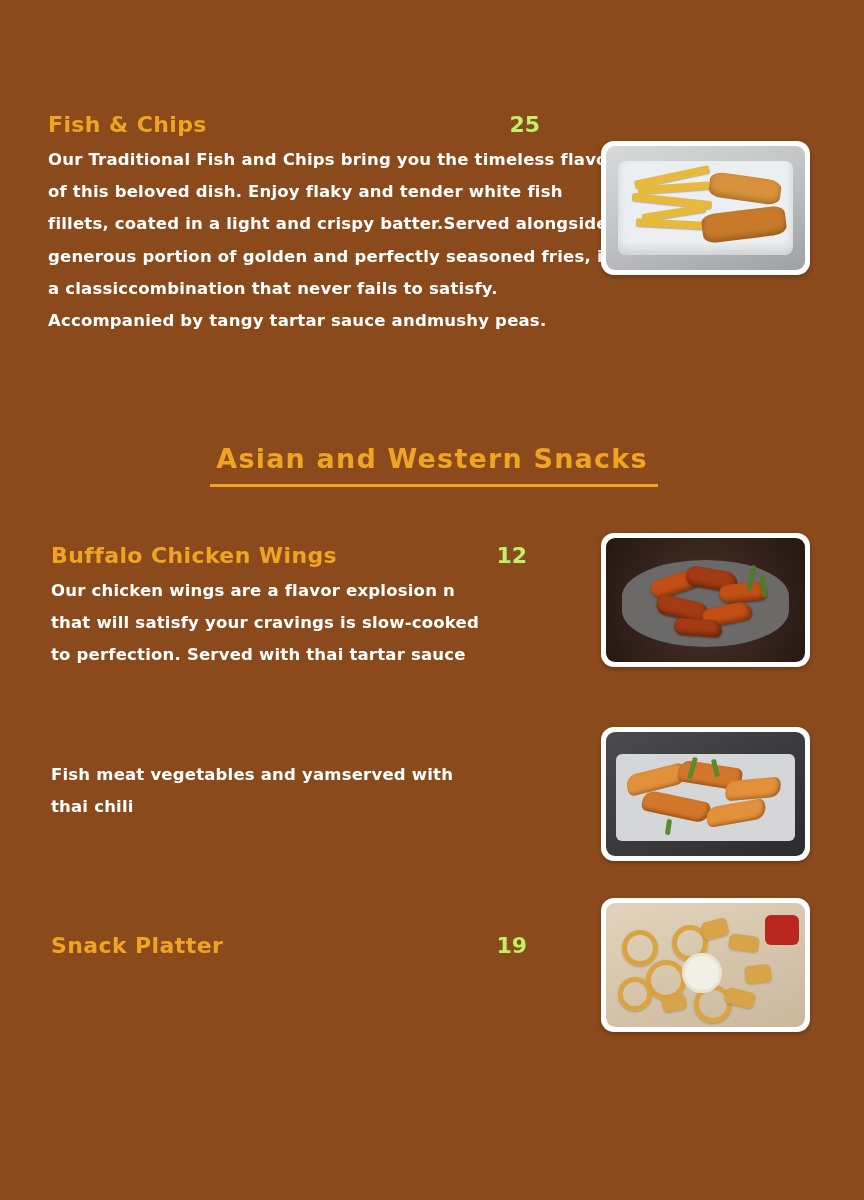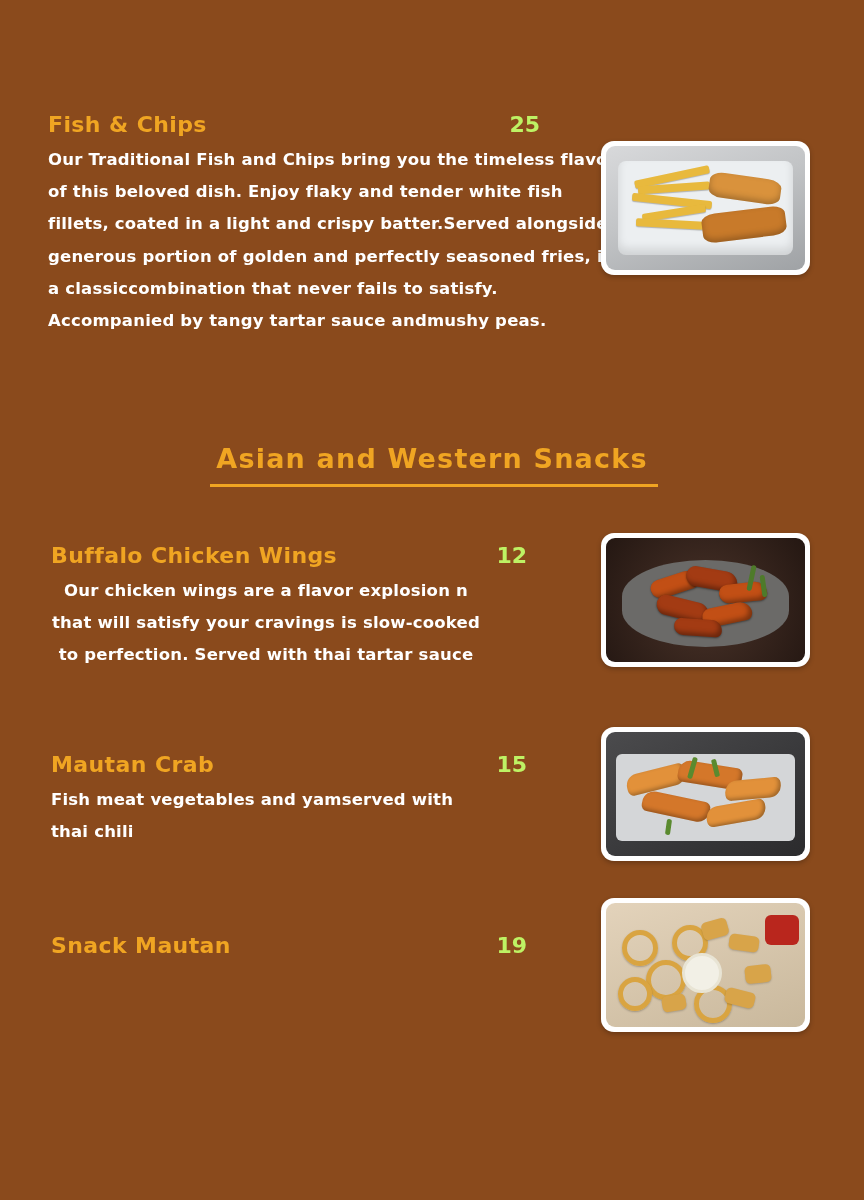--- a/index.html
+++ b/index.html
@@ -178,21 +178,21 @@
         <div class="fry" style="left:15%; top:60%; width:35%; height:8px; transform:rotate(3deg);"></div>
         <div class="fillet" style="left:48%; top:52%; width:42%; height:23%; transform:rotate(-7deg);"></div>
         <div class="fillet b" style="left:52%; top:24%; width:36%; height:20%; transform:rotate(8deg);"></div>
       </div>
     </div>
   </div>
 
   <div class="section-title" style="left:132px; top:443px; width:600px;">Asian and Western Snacks</div>
   <div class="section-rule" style="left:210px; top:484px; width:448px;"></div>
 
-  <div class="item" style="left:51px; top:543px; width:470px;text-align:center;">
+  <div class="item" style="left:51px; top:543px; width:470px;">
     <div class="item-head" style="width:476px;">
       <span class="item-name">Buffalo Chicken Wings</span>
       <span class="item-price">12</span>
     </div>
     <div class="item-desc" style="width:430px;">Our chicken wings are a flavor explosion n that will satisfy your cravings is slow-cooked to perfection. Served with thai tartar sauce</div>
   </div>
 
   <div class="photo" style="left:601px; top:533px; width:209px; height:134px;">
     <div class="inner">
       <div class="art-wings">
@@ -203,24 +203,20 @@
         <div class="wing" style="left:25%; top:49%; width:27%; height:16%; transform:rotate(14deg);"></div>
         <div class="wing hi" style="left:48%; top:54%; width:25%; height:15%; transform:rotate(-12deg);"></div>
         <div class="wing" style="left:34%; top:65%; width:24%; height:14%; transform:rotate(4deg);"></div>
         <div class="herb" style="left:72%; top:22%; width:5px; height:26px; transform:rotate(12deg);"></div>
         <div class="herb" style="left:78%; top:30%; width:5px; height:22px; transform:rotate(-8deg);"></div>
       </div>
     </div>
   </div>
 
   <div class="item" style="left:51px; top:752px; width:470px;">
-    <div class="item-head" style="width:476px;">
-      <span class="item-name">Mautan Crab</span>
-      <span class="item-price">15</span>
-    </div>
     <div class="item-desc" style="width:420px;">Fish meat vegetables and yamserved with thai chili</div>
   </div>
 
   <div class="photo" style="left:601px; top:727px; width:209px; height:134px;">
     <div class="inner">
       <div class="art-crab">
         <div class="tray"></div>
         <div class="claw o" style="left:10%; top:30%; width:30%; height:17%; transform:rotate(-14deg);"></div>
         <div class="claw" style="left:36%; top:26%; width:32%; height:18%; transform:rotate(9deg);"></div>
         <div class="claw o" style="left:60%; top:38%; width:28%; height:16%; transform:rotate(-5deg);"></div>
@@ -228,21 +224,21 @@
         <div class="claw o" style="left:50%; top:57%; width:30%; height:16%; transform:rotate(-10deg);"></div>
         <div class="scal" style="left:42%; top:20%; width:5px; height:22px; transform:rotate(16deg);"></div>
         <div class="scal" style="left:54%; top:22%; width:5px; height:18px; transform:rotate(-14deg);"></div>
         <div class="scal" style="left:30%; top:70%; width:5px; height:16px; transform:rotate(8deg);"></div>
       </div>
     </div>
   </div>
 
   <div class="item" style="left:51px; top:933px; width:470px;">
     <div class="item-head" style="width:476px;">
-      <span class="item-name">Snack Mautan</span>
+      <span class="item-name">Snack Platter</span>
       <span class="item-price">19</span>
     </div>
   </div>
 
   <div class="photo" style="left:601px; top:898px; width:209px; height:134px;">
     <div class="inner">
       <div class="art-snack">
         <div class="ring" style="left:8%; top:22%; width:26px; height:26px;"></div>
         <div class="ring" style="left:20%; top:46%; width:30px; height:30px;"></div>
         <div class="ring" style="left:6%; top:60%; width:24px; height:24px;"></div>

